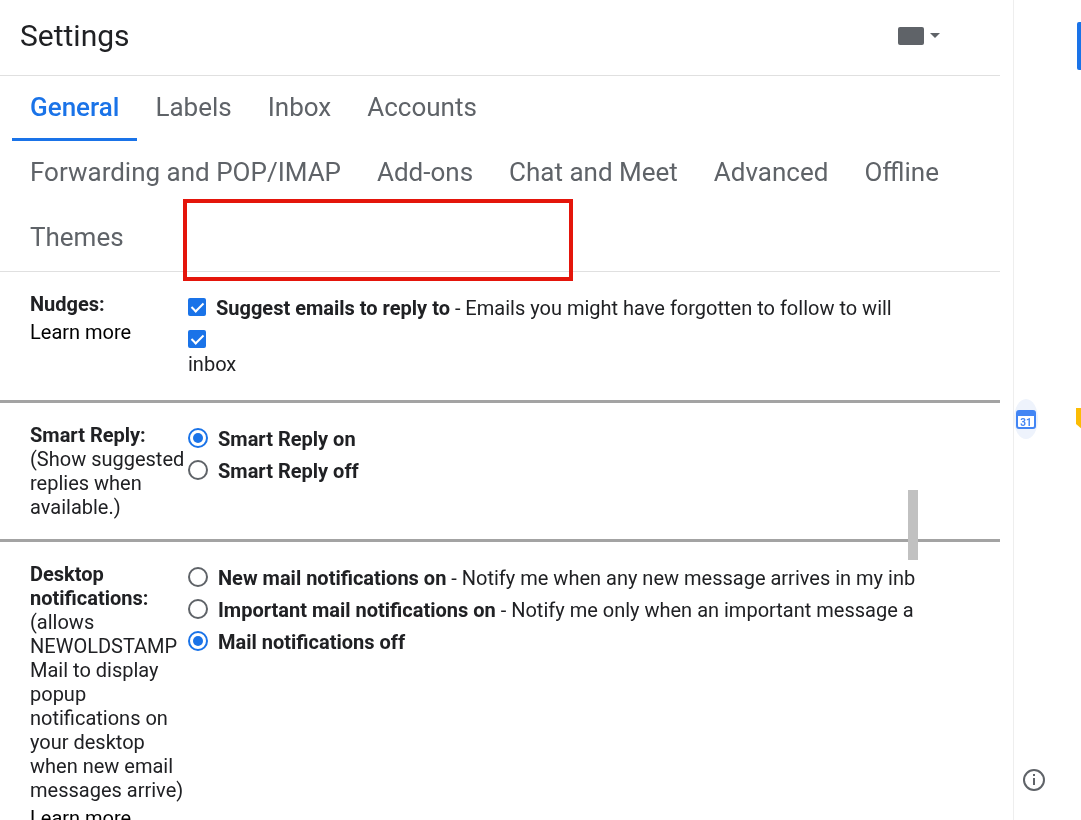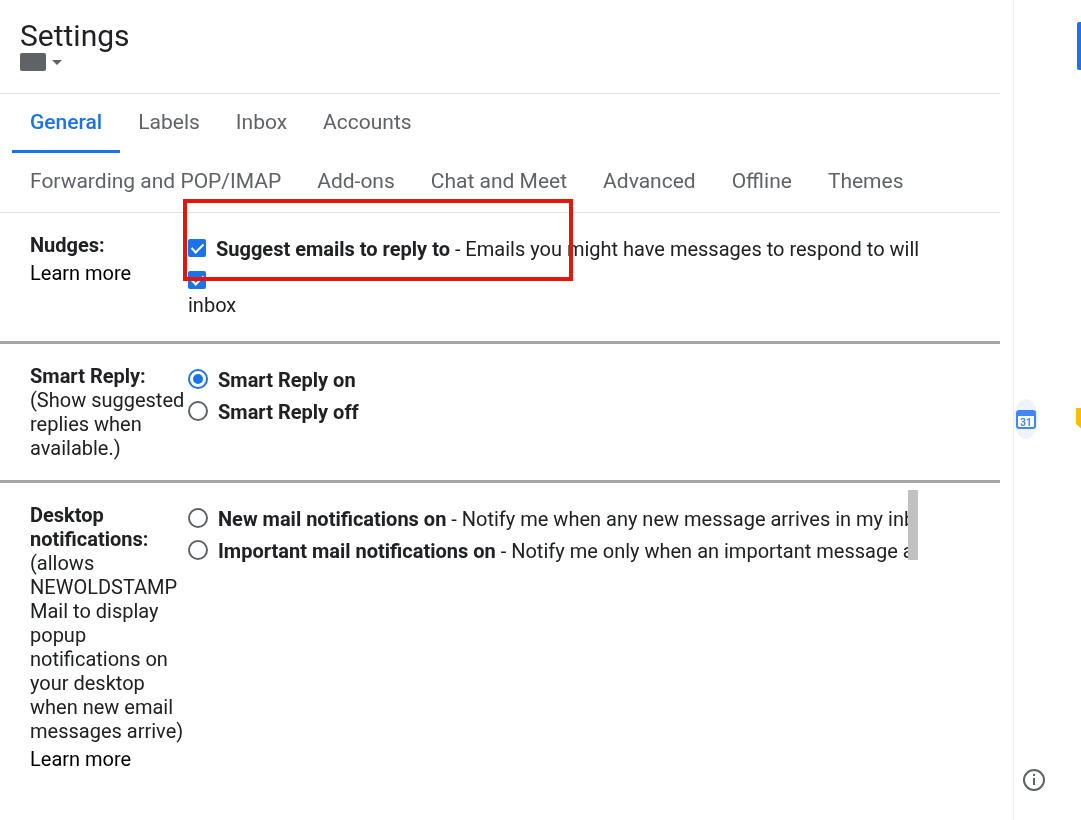--- a/index.html
+++ b/index.html
@@ -18,22 +18,22 @@
   left: 0;
   top: 0;
   width: 1000px;
   height: 820px;
   overflow: hidden;
 }
 .header {
   padding: 18px 20px 22px 20px;
   border-bottom: 1px solid #e0e0e0;
   display: flex;
+  align-items: center;
   justify-content: space-between;
-  flex-direction: column;
 }
 .title {
   font-size: 30px;
   font-weight: 400;
 }
 .header-right {
   display: flex;
   align-items: center;
   gap: 6px;
   margin-right: 40px;
@@ -64,21 +64,21 @@
   padding: 0 12px;
   border-bottom: 1px solid #e0e0e0;
 }
 .tab-row {
   display: flex;
   flex-wrap: wrap;
   gap: 0;
 }
 .tab {
   padding: 16px 18px;
-  font-size: 21px;
+  font-size: 26px;
   color: #5f6368;
   cursor: pointer;
   border-bottom: 3px solid transparent;
 }
 .tab.active {
   color: #1a73e8;
   border-bottom: 3px solid #1a73e8;
   font-weight: 500;
 }
 .content {
@@ -257,21 +257,21 @@
 
   <div class="content">
     <div class="section">
       <div class="section-label">
         <span class="name">Nudges:</span>
         <span class="learn-more">Learn more</span>
       </div>
       <div class="section-body">
         <div class="opt-row">
           <div class="checkbox"></div>
-          <div><span class="opt-label">Suggest emails to reply to</span><span class="opt-desc"> - Emails you might have messages to respond to will</span></div>
+          <div><span class="opt-label">Suggest emails to reply to</span><span class="opt-desc"> - Emails you might have forgotten to follow to will</span></div>
         </div>
         <div class="opt-row">
           <div class="checkbox"></div>
         </div>
         <div class="opt-row" style="padding-left:0;">
           <span class="opt-desc">inbox</span>
         </div>
       </div>
     </div>
 
@@ -299,20 +299,24 @@
         <span class="learn-more">Learn more</span>
       </div>
       <div class="section-body">
         <div class="opt-row">
           <div class="radio"></div>
           <div><span class="opt-label">New mail notifications on</span><span class="opt-desc"> - Notify me when any new message arrives in my inb</span></div>
         </div>
         <div class="opt-row">
           <div class="radio"></div>
           <div><span class="opt-label">Important mail notifications on</span><span class="opt-desc"> - Notify me only when an important message a</span></div>
+        </div>
+        <div class="opt-row">
+          <div class="radio checked"></div>
+          <div><span class="opt-label">Mail notifications off</span></div>
         </div>
       </div>
     </div>
   </div>
 
   <div class="red-box"></div>
   <div class="scrollbar-thumb"></div>
 </div>
 
 <div class="side-panel">

